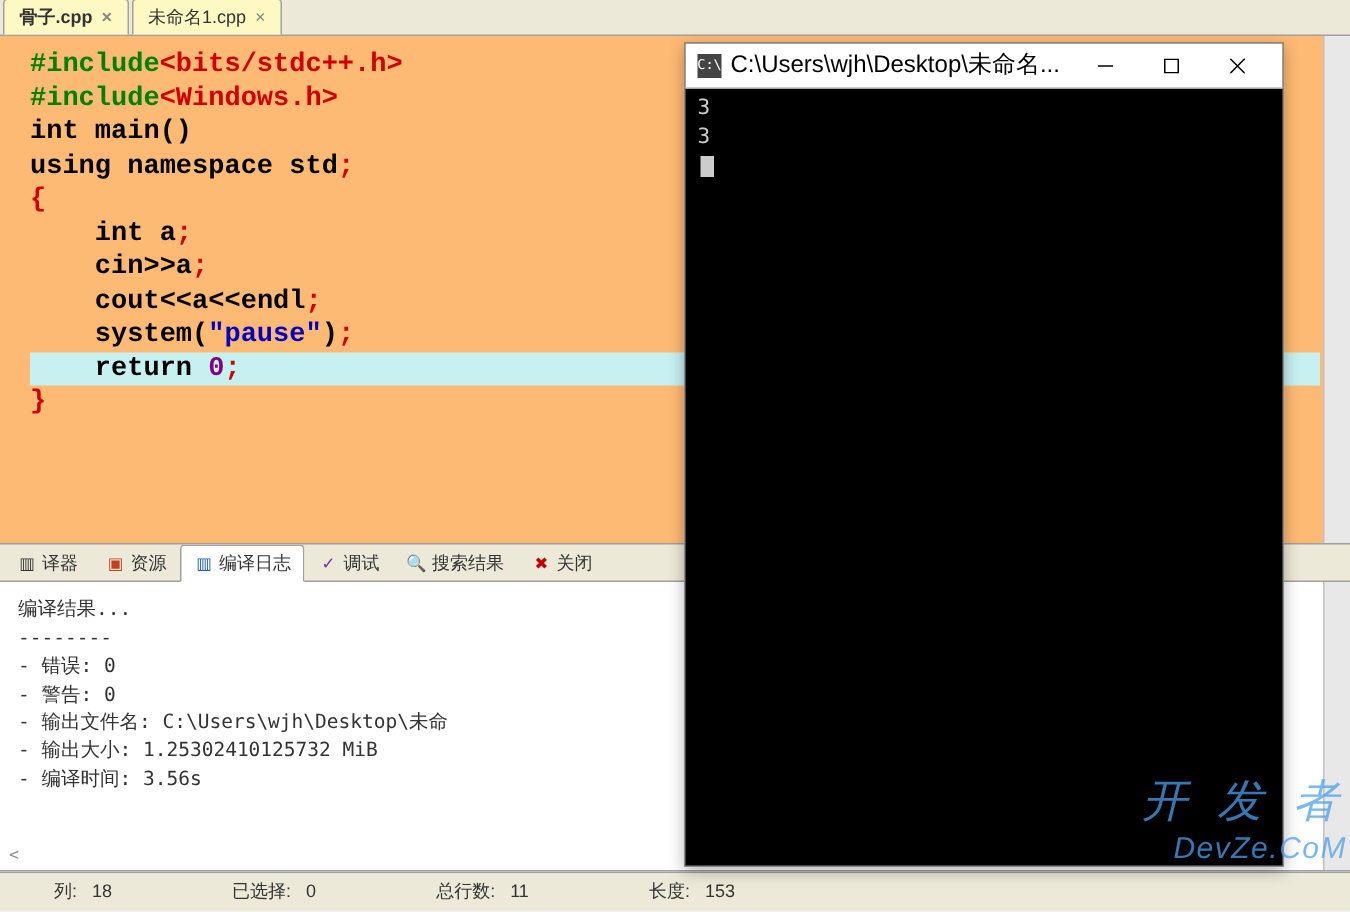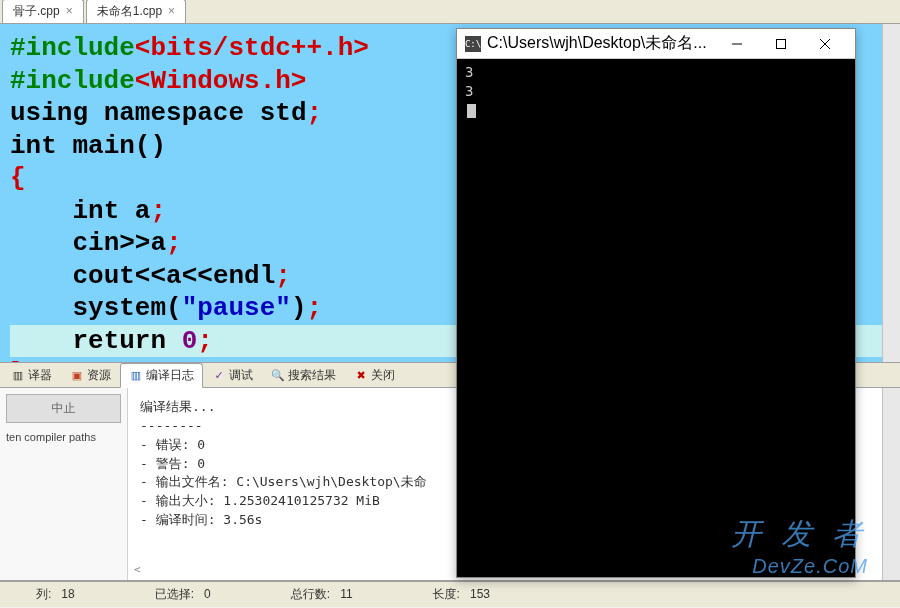--- a/index.html
+++ b/index.html
@@ -1,23 +1,23 @@
 <!DOCTYPE html>
 <html><head>
 <meta charset="utf-8">
 <style>
 * { box-sizing: border-box; margin: 0; padding: 0; }
 body { font-family: "Microsoft YaHei", "SimSun", sans-serif; font-size: 12px; background: #f0f0f0; width: 900px; height: 608px; overflow: hidden; position: relative; }
 
 .tabbar { background: #ece9d8; border-bottom: 1px solid #a0a0a0; height: 24px; display: flex; align-items: flex-end; padding-left: 2px; gap: 2px; }
-.tab { background: #ffffff; border: 1px solid #a0a0a0; border-bottom: none; padding: 3px 10px; font-size: 12px; cursor: pointer; color: #333; border-radius: 3px 3px 0 0; }
-.tab.active { background: #ffffff; font-weight: normal; }
+.tab { background: #fef9c3; border: 1px solid #a0a0a0; border-bottom: none; padding: 3px 10px; font-size: 12px; cursor: pointer; color: #333; border-radius: 3px 3px 0 0; font-weight: bold; }
+.tab.active { background: #fef9c3; font-weight: normal; }
 .tab .x { margin-left: 6px; color: #888; }
 
-.editor-area { background: #7dd3fc; padding: 8px 10px; font-family: Consolas, "Courier New", monospace; font-size: 26px; line-height: 1.25; height: 338px; overflow: hidden; position: relative; }
+.editor-area { background: #fdba74; padding: 8px 20px; font-family: Consolas, "Courier New", monospace; font-size: 18px; line-height: 1.25; height: 338px; overflow: hidden; position: relative; }
 .editor-area .line { white-space: pre; }
 .editor-area .highlight-line { background: #c7f0f0; display: block; width: 100%; }
 .kw-pre { color: #008000; font-weight: bold; }
 .kw { color: #000; font-weight: bold; }
 .angle { color: #d00000; font-weight: bold; }
 .paren { color: #000; font-weight: bold; }
 .brace { color: #d00000; font-weight: bold; }
 .punct { color: #d00000; font-weight: bold; }
 .num { color: #800080; font-weight: bold; }
 .str { color: #0000c0; font-weight: bold; }
@@ -47,37 +47,37 @@
 .console-title .ttxt { flex: 1; font-size: 16px; color: #000; }
 .win-btns { display: flex; gap: 0; }
 .win-btn { width: 44px; height: 28px; display: flex; align-items: center; justify-content: center; cursor: pointer; }
 .win-btn svg { stroke: #000; }
 .console-body { padding: 4px 8px; font-family: "SimSun", Consolas, monospace; font-size: 14px; color: #ccc; line-height: 1.35; }
 .console-body .cline { white-space: pre; }
 .cursor-blk { display: inline-block; width: 9px; height: 14px; background: #ccc; vertical-align: text-bottom; margin-left: 2px; }
 
 .right-gutter { position: absolute; right: 0; top: 24px; width: 18px; height: 338px; background: #e8e8e8; border-left: 1px solid #c0c0c0; }
 
-.watermark { position: absolute; right: 32px; bottom: 30px; color: #4aa0f0; font-size: 26px; font-family: "Microsoft YaHei", sans-serif; opacity: 0.75; text-align: right; font-style: italic; pointer-events: none; }
+.watermark { position: absolute; right: 2px; bottom: 30px; color: #4aa0f0; font-size: 26px; font-family: "Microsoft YaHei", sans-serif; opacity: 0.75; text-align: right; font-style: italic; pointer-events: none; }
 .watermark .wm1 { font-size: 30px; letter-spacing: 6px; }
 .watermark .wm2 { font-size: 20px; letter-spacing: 1px; font-style: italic; }
 </style>
 </head>
 <body>
 
 <div class="tabbar">
   <div class="tab"><span>骨子.cpp</span><span class="x">×</span></div>
   <div class="tab active"><span>未命名1.cpp</span><span class="x">×</span></div>
 </div>
 
 <div class="editor-area">
   <div class="line"><span class="kw-pre">#include</span><span class="angle">&lt;bits/stdc++.h&gt;</span></div>
   <div class="line"><span class="kw-pre">#include</span><span class="angle">&lt;Windows.h&gt;</span></div>
+  <div class="line"><span class="kw">int</span> <span class="ident">main</span><span class="paren">()</span></div>
   <div class="line"><span class="kw">using</span> <span class="kw">namespace</span> <span class="ident">std</span><span class="punct">;</span></div>
-  <div class="line"><span class="kw">int</span> <span class="ident">main</span><span class="paren">()</span></div>
   <div class="line"><span class="brace">{</span></div>
   <div class="line">    <span class="kw">int</span> <span class="ident">a</span><span class="punct">;</span></div>
   <div class="line">    <span class="ident">cin</span><span class="op">&gt;&gt;</span><span class="ident">a</span><span class="punct">;</span></div>
   <div class="line">    <span class="ident">cout</span><span class="op">&lt;&lt;</span><span class="ident">a</span><span class="op">&lt;&lt;</span><span class="ident">endl</span><span class="punct">;</span></div>
   <div class="line">    <span class="ident">system</span><span class="paren">(</span><span class="str">"pause"</span><span class="paren">)</span><span class="punct">;</span></div>
   <div class="line highlight-line">    <span class="kw">return</span> <span class="num">0</span><span class="punct">;</span></div>
   <div class="line"><span class="brace">}</span></div>
 </div>
 <div class="right-gutter"></div>
 
@@ -102,24 +102,20 @@
       <span class="ico">🔍</span>
       <span>搜索结果</span>
     </div>
   <div class="ptab">
       <span class="ico" style="color:#c00000">✖</span>
       <span>关闭</span>
     </div>
 </div>
 
 <div class="panel-body">
-  <div class="panel-left">
-    <div class="btn-abort">中止</div>
-    <div class="shorten-label">ten compiler paths</div>
-  </div>
   <div class="panel-log">
     <div class="logline">编译结果...</div>
     <div class="logline">--------</div>
     <div class="logline">- 错误: 0</div>
     <div class="logline">- 警告: 0</div>
     <div class="logline">- 输出文件名: C:\Users\wjh\Desktop\未命</div>
     <div class="logline">- 输出大小: 1.25302410125732 MiB</div>
     <div class="logline">- 编译时间: 3.56s</div>
     <div class="panel-scroll-hint">&lt;</div>
   </div>

